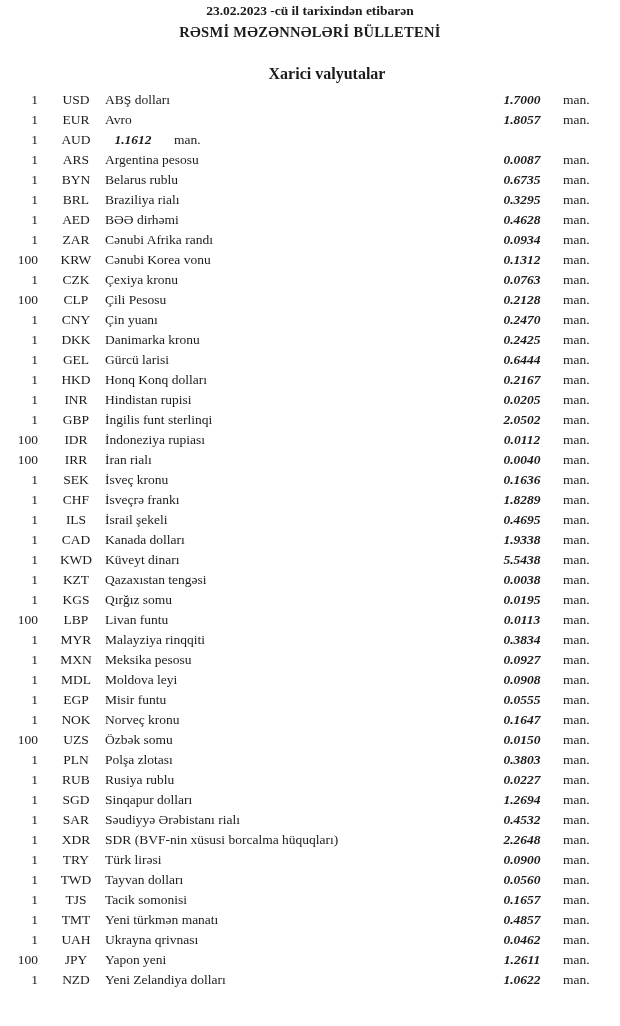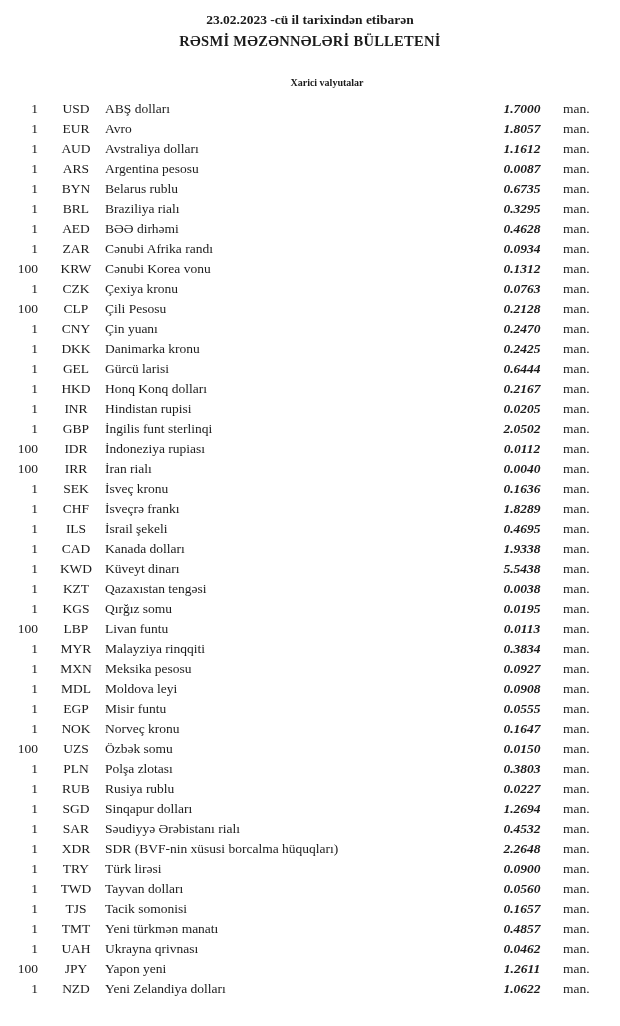--- a/index.html
+++ b/index.html
@@ -8,21 +8,20 @@
     background: #ffffff;
   }
   body {
     width: 620px;
     height: 1026px;
     overflow: hidden;
     font-family: "Liberation Serif", "DejaVu Serif", serif;
     color: #1b1b1b;
   }
   .page {
-    padding-top: 9px;
     width: 620px;
     box-sizing: border-box;
   }
   .hdr {
     text-align: center;
     font-weight: bold;
   }
   .hdr-date {
     font-size: 13.5px;
     line-height: 22px;
@@ -34,21 +33,21 @@
   .hdr-title {
     font-size: 14.5px;
     line-height: 21px;
     letter-spacing: 0.3px;
   }
   .section-title {
     margin-top: 23px;
     margin-left: 34px;
     text-align: center;
     font-weight: bold;
-    font-size: 10px;
+    font-size: 16px;
     line-height: 15px;
   }
   .rate-table {
     margin-top: 9px;
   }
   .row {
     display: flex;
     height: 20px;
     line-height: 20px;
     font-size: 13.5px;
@@ -111,21 +110,20 @@
     <span class="qty">1</span>
     <span class="code">EUR</span>
     <span class="name">Avro</span>
     <span class="rate">1.8057</span>
     <span class="unit">man.</span>
   </div>
 
   <div class="row">
     <span class="qty">1</span>
     <span class="code">AUD</span>
-    <span class="name">Avstraliya dolları</span>
     <span class="rate">1.1612</span>
     <span class="unit">man.</span>
   </div>
 
   <div class="row">
     <span class="qty">1</span>
     <span class="code">ARS</span>
     <span class="name">Argentina pesosu</span>
     <span class="rate">0.0087</span>
     <span class="unit">man.</span>

